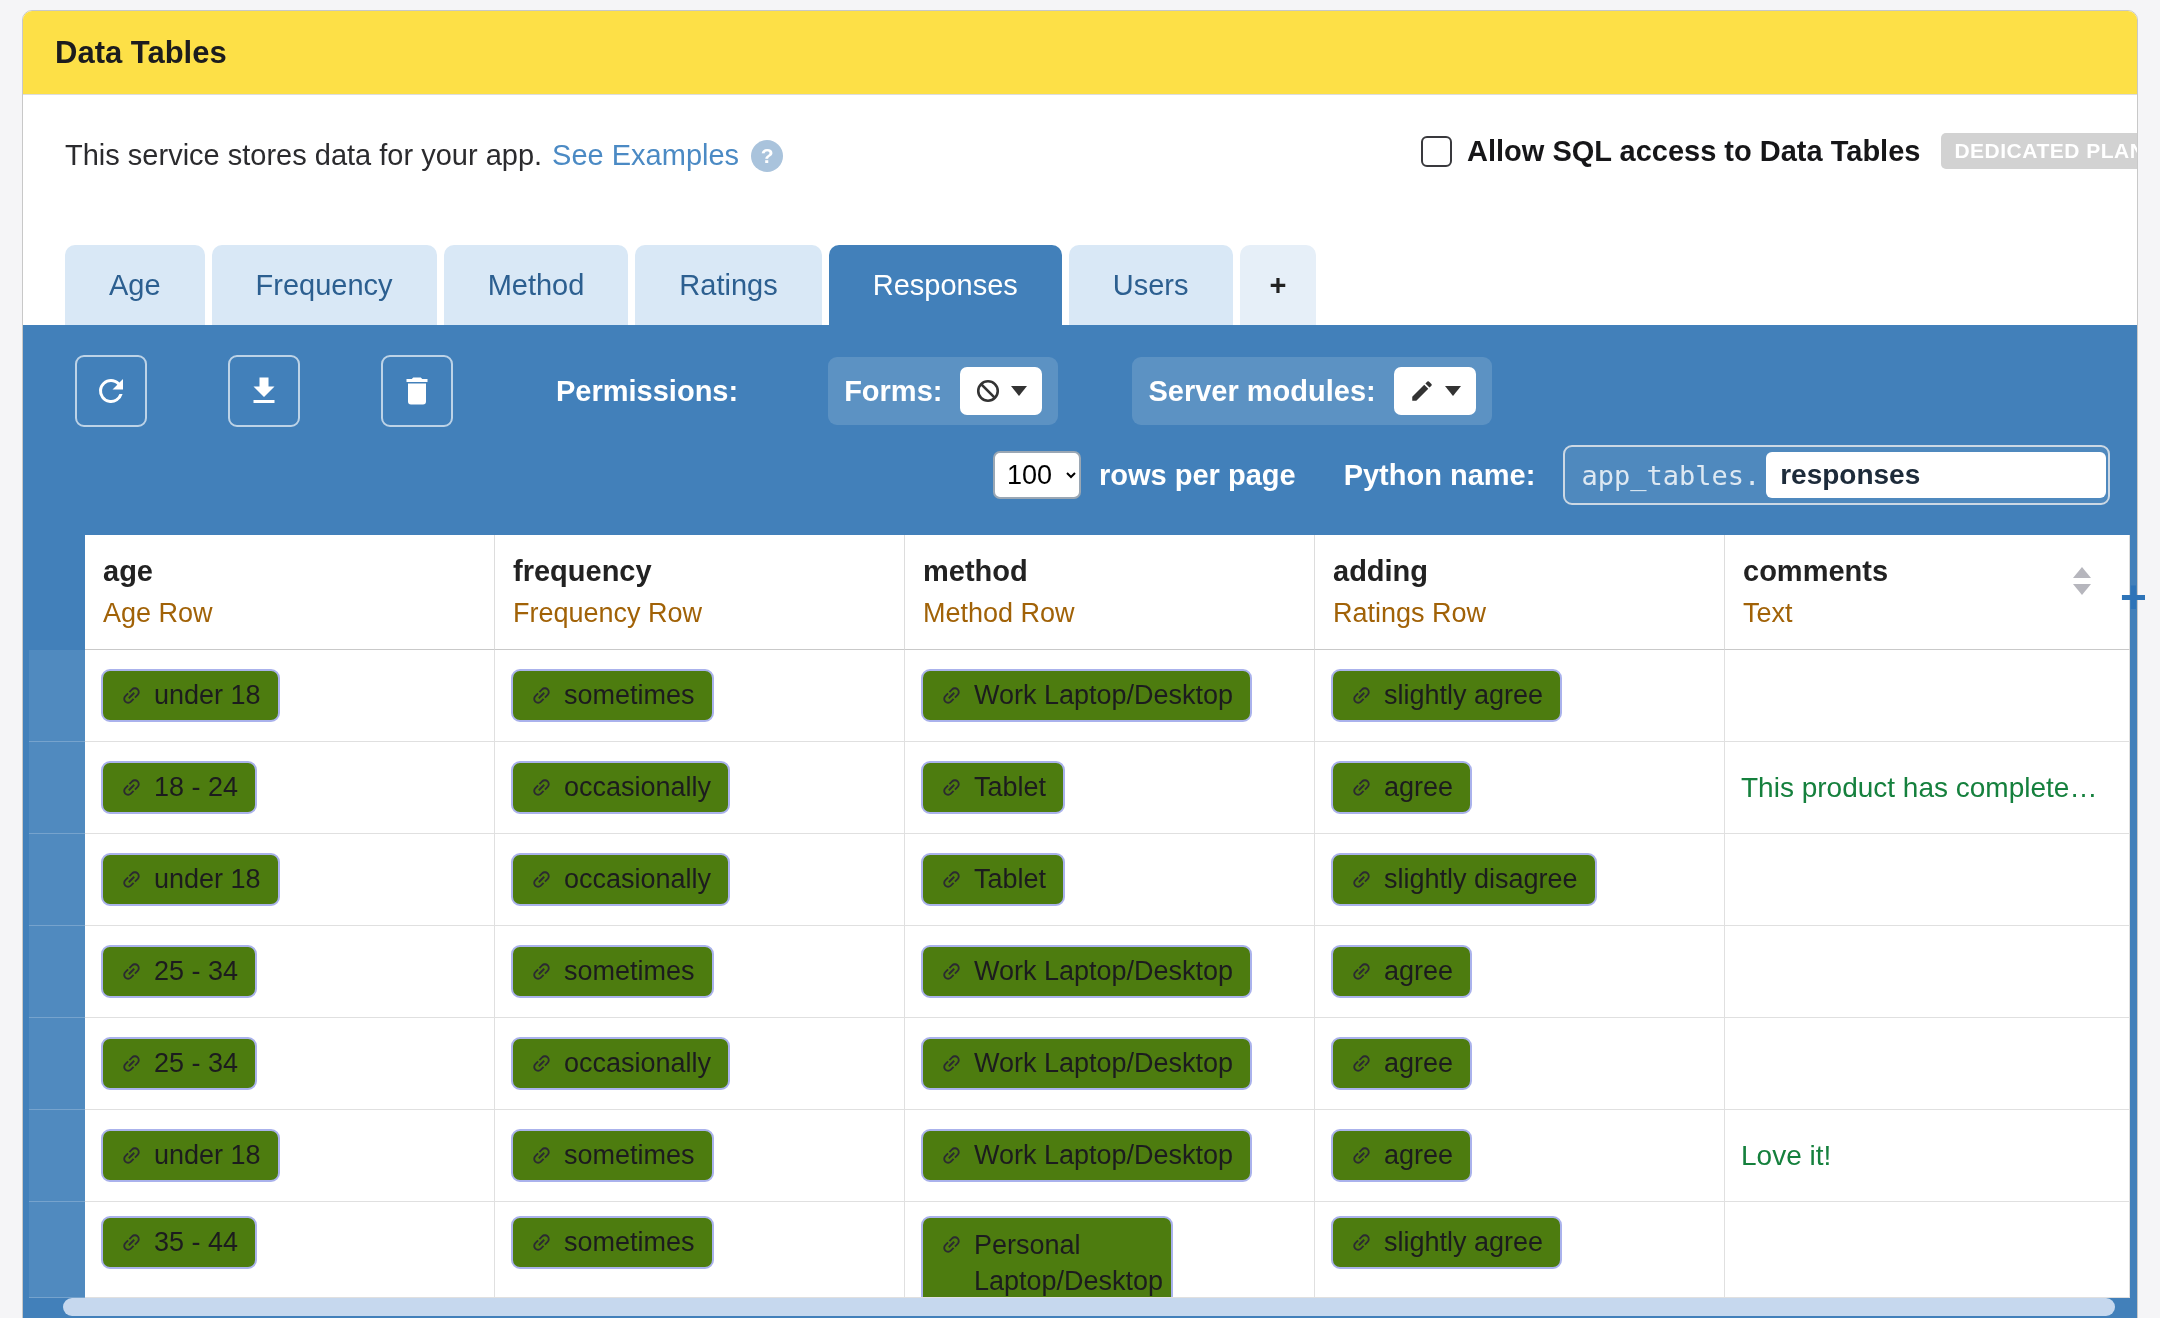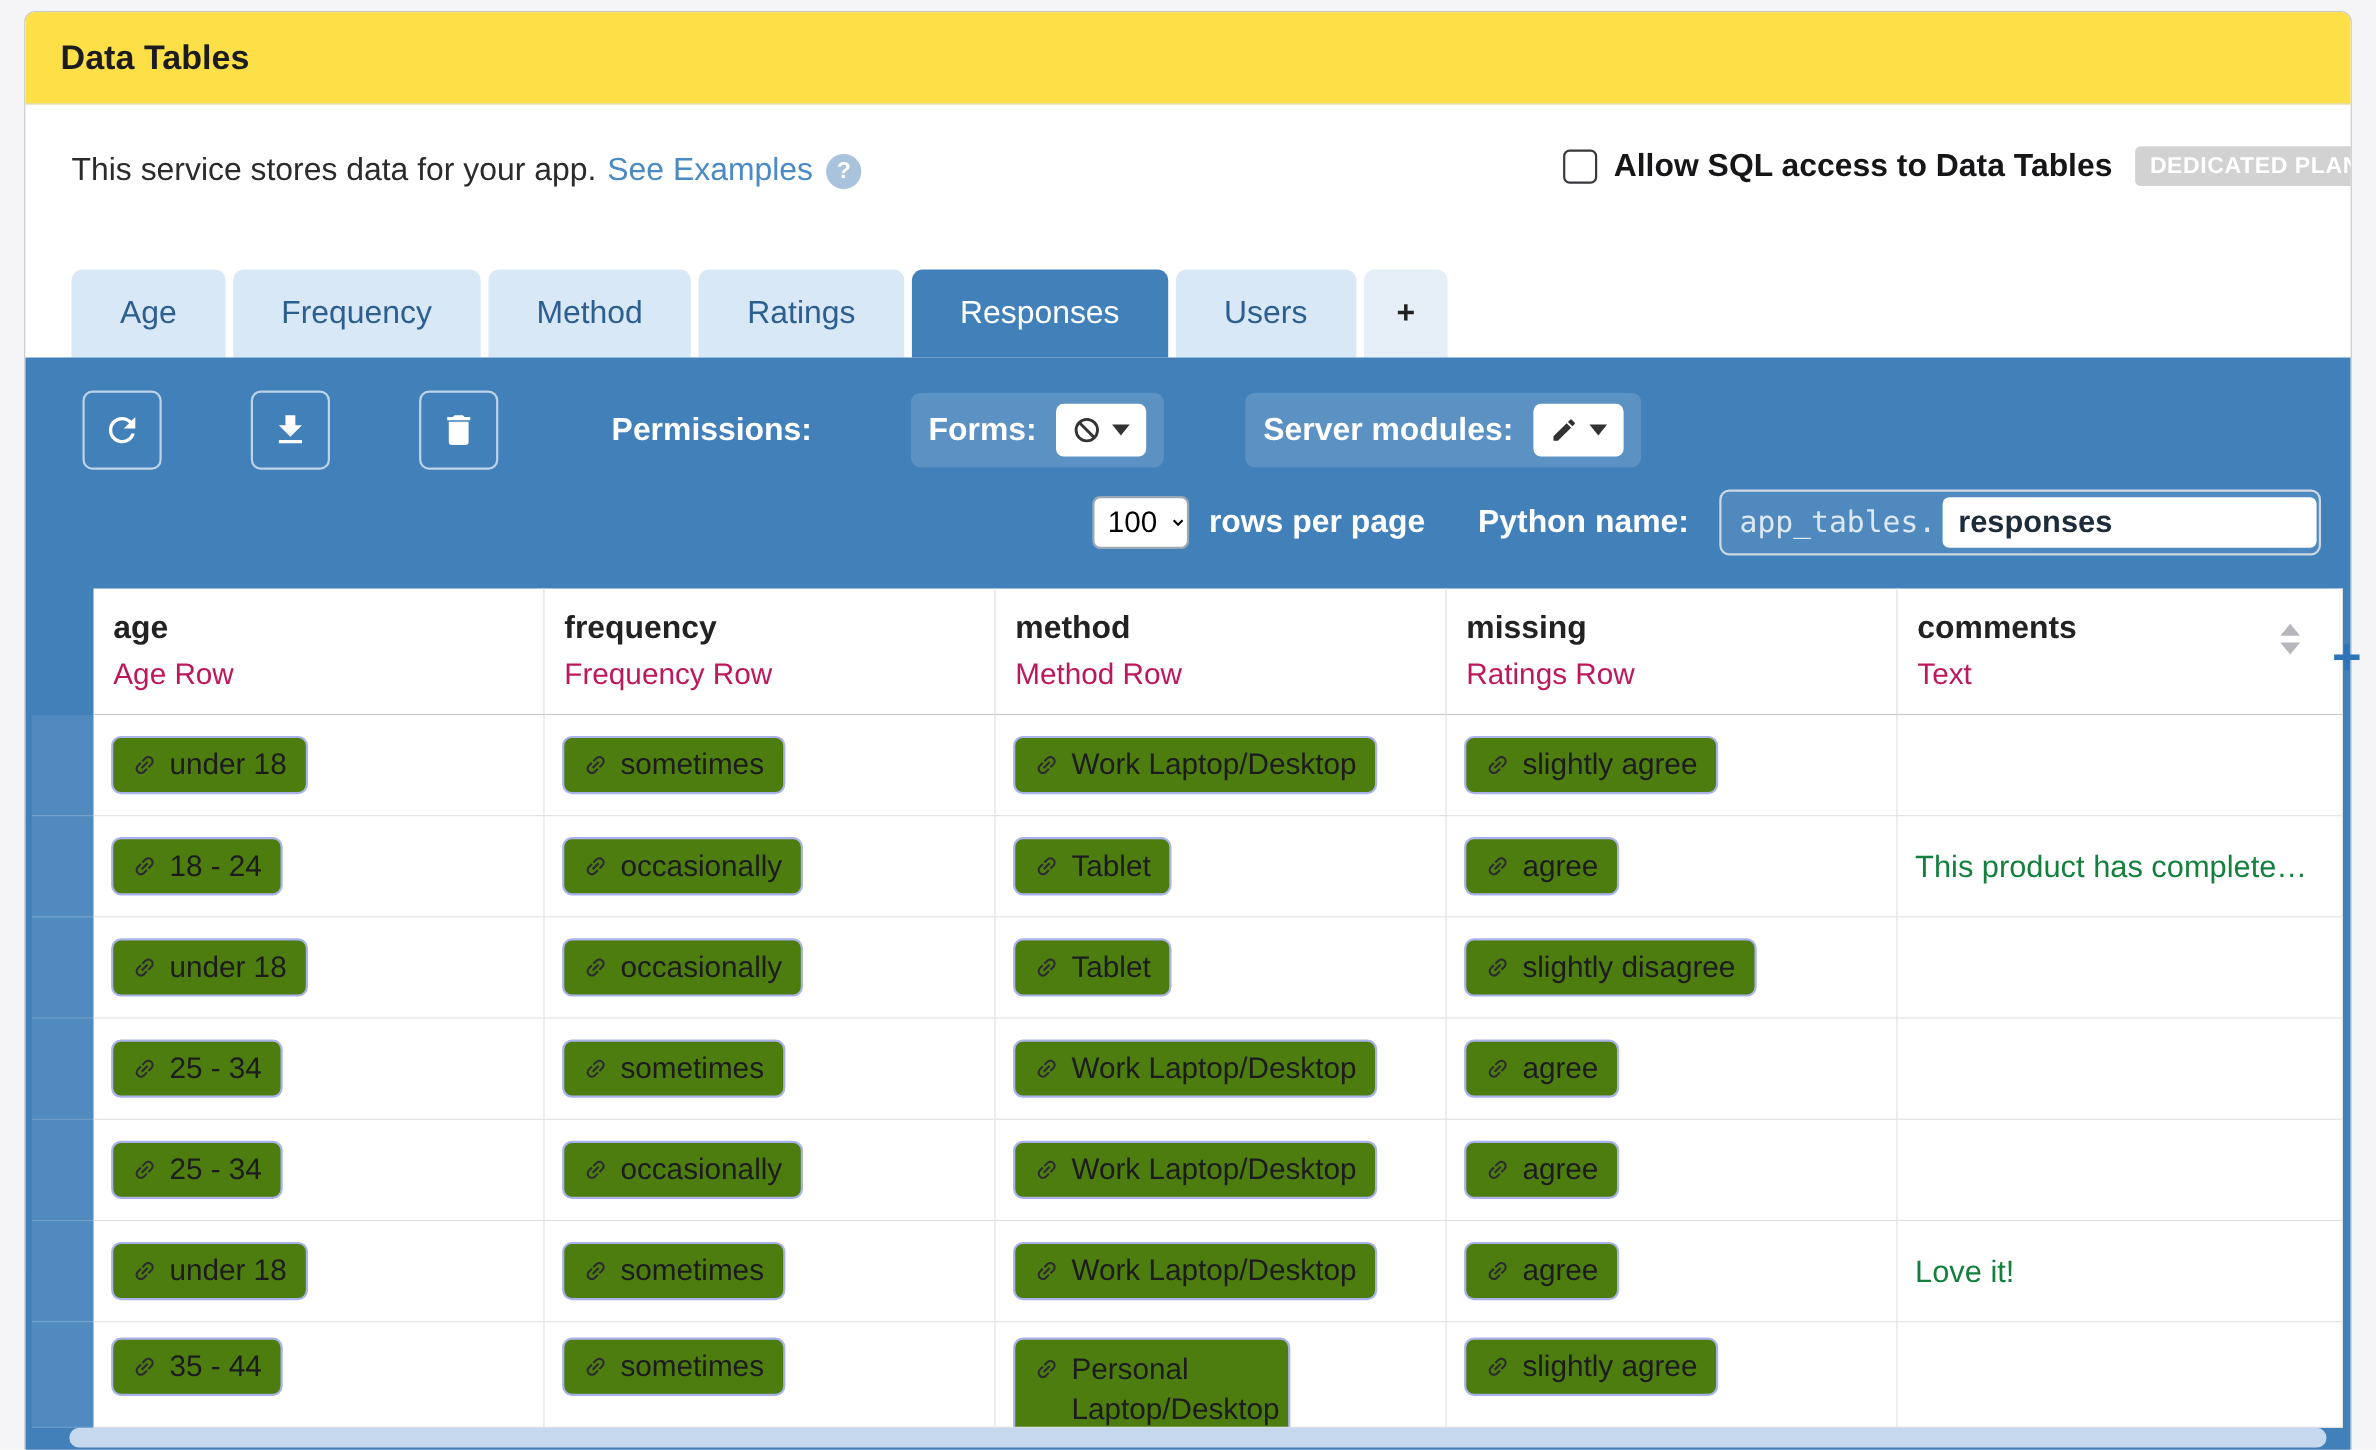--- a/index.html
+++ b/index.html
@@ -169,21 +169,21 @@
   }
   .thead { height: 115px; }
   .th {
     position: relative;
     padding: 20px 0 0 18px;
     border-right: 1px solid #ddd;
     border-bottom: 1px solid #c9c9c9;
     cursor: pointer;
   }
   .th-name { font-size: 29px; font-weight: bold; color: #222; }
-  .th-type { font-size: 27px; color: #be185d; margin-top: 10px; }
+  .th-type { font-size: 27px; color: #a16207; margin-top: 10px; }
   .sort-icons {
     position: absolute; right: 38px; top: 32px;
     display: flex; flex-direction: column; align-items: center; gap: 6px;
   }
   .sort-up {
     width: 0; height: 0;
     border-left: 9px solid transparent; border-right: 9px solid transparent;
     border-bottom: 11px solid #b6b6bd;
   }
   .sort-down {
@@ -343,21 +343,21 @@
         </div>
         <div class="th">
           <div class="th-name">frequency</div>
           <div class="th-type">Frequency Row</div>
         </div>
         <div class="th">
           <div class="th-name">method</div>
           <div class="th-type">Method Row</div>
         </div>
         <div class="th">
-          <div class="th-name">missing</div>
+          <div class="th-name">adding</div>
           <div class="th-type">Ratings Row</div>
         </div>
         <div class="th">
           <div class="th-name">comments</div>
           <div class="th-type">Text</div>
           <div class="sort-icons">
             <span class="sort-up"></span>
             <span class="sort-down"></span>
           </div>
         </div>

